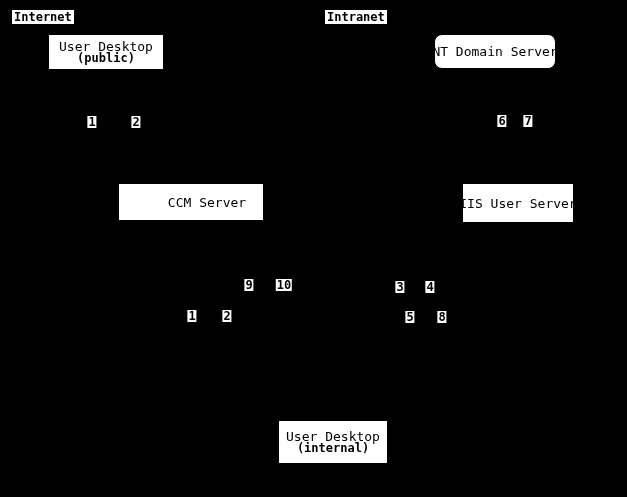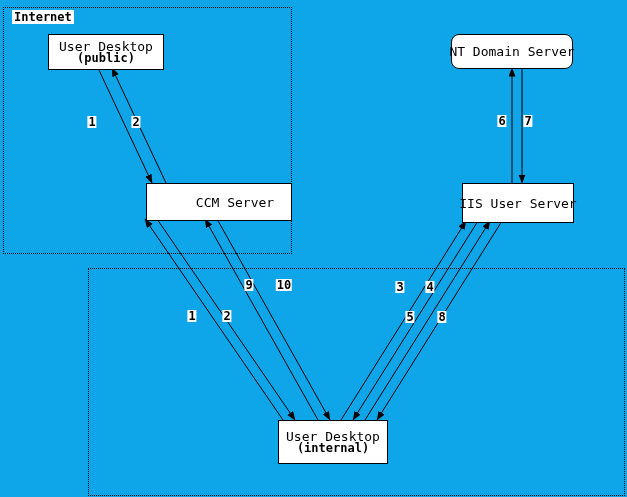--- a/index.html
+++ b/index.html
@@ -1,17 +1,17 @@
 <!DOCTYPE html>
 <html><head>
 <meta charset="utf-8">
 <style>
   html,body{margin:0;padding:0;background:#fff;}
   .canvas{
-    position:relative;width:627px;height:497px;background:#0ea5e9;
+    position:relative;width:627px;height:497px;background:#000000;
     font-family:"DejaVu Sans Mono","Liberation Mono",monospace;color:#000;overflow:hidden;
   }
   .lines{position:absolute;left:0;top:0;}
   .region{position:absolute;border:1px dotted #000;background:transparent;}
   .region-label{position:absolute;left:8px;top:2px;font-size:12px;font-weight:bold;background:#fff;padding:0 2px;}
   .node{
     position:absolute;border:1px solid #000;background:#fff;
     display:flex;flex-direction:column;align-items:center;justify-content:center;text-align:center;
   }
   .node-title{font-size:13px;font-weight:normal;line-height:13px;white-space:nowrap;}
@@ -47,33 +47,36 @@
     <line x1="341" y1="420" x2="466" y2="221" stroke="#000" stroke-width="1" marker-end="url(#arrow)"></line>
     <line x1="478" y1="221" x2="353" y2="420" stroke="#000" stroke-width="1" marker-end="url(#arrow)"></line>
     <line x1="365" y1="420" x2="490" y2="221" stroke="#000" stroke-width="1" marker-end="url(#arrow)"></line>
     <line x1="502" y1="221" x2="377" y2="420" stroke="#000" stroke-width="1" marker-end="url(#arrow)"></line>
   </svg>
 
   <div class="region" style="left:3px;top:7px;width:287px;height:245px;">
     <span class="region-label">Internet</span>
   </div>
 
+  <div class="region" style="left:316px;top:7px;width:307px;height:247px;">
+    <span class="region-label">Intranet</span>
+  </div>
 
   <div class="region" style="left:88px;top:268px;width:535px;height:226px;"></div>
 
   <div class="node" style="left:48px;top:34px;width:114px;height:34px;">
     <span class="node-title">User Desktop</span>
     <span class="node-sub">(public)</span>
   </div>
 
-  <div class="node" style="left:146px;top:183px;width:112px;height:36px;padding-left:32px;">
+  <div class="node" style="left:118px;top:183px;width:112px;height:36px;padding-left:32px;">
     <span class="node-title">CCM Server</span>
   </div>
 
-  <div class="node" style="left:451px;top:34px;width:120px;height:33px;border-radius:8px;">
+  <div class="node" style="left:434px;top:34px;width:120px;height:33px;border-radius:8px;">
     <span class="node-title">NT Domain Server</span>
   </div>
 
   <div class="node" style="left:462px;top:183px;width:110px;height:38px;">
     <span class="node-title">IIS User Server</span>
   </div>
 
   <div class="node" style="left:278px;top:420px;width:108px;height:42px;">
     <span class="node-title">User Desktop</span>
     <span class="node-sub">(internal)</span>

